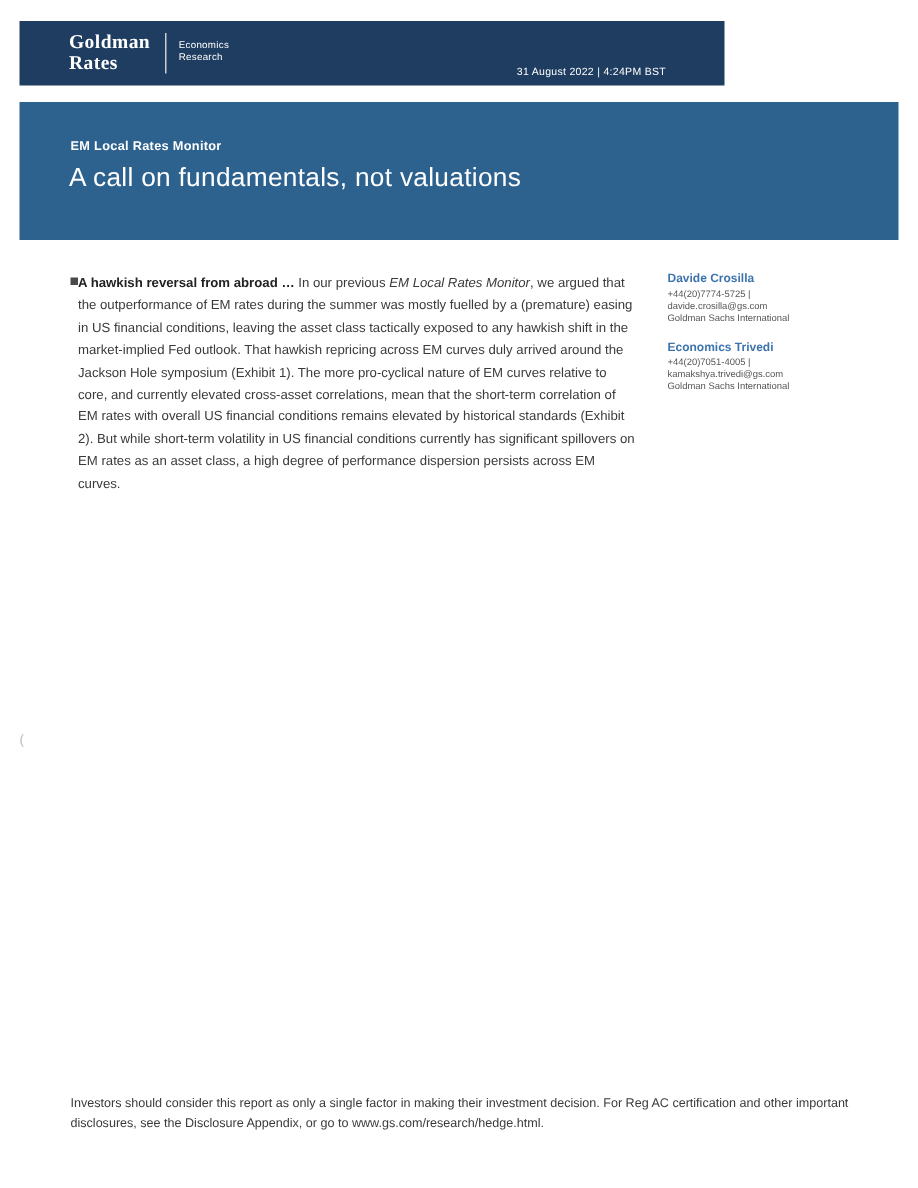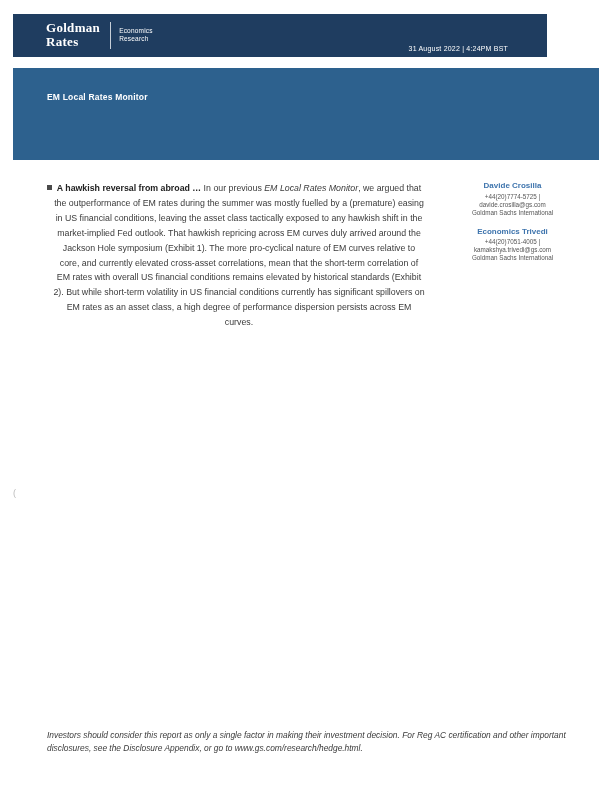--- a/index.html
+++ b/index.html
@@ -12,21 +12,21 @@
     font-family: "Liberation Sans", sans-serif;
     color: #333333;
     overflow: hidden;
     margin: 0 auto;
   }
 
   
   .topbar {
     position: absolute;
     left: 13px; top: 14px;
-    width: 534px; height: 43px;
+    width: 470px; height: 43px;
     background: #1f3d60;
   }
   .logo-row {
     position: absolute;
     left: 33px; top: 7px;
     display: flex;
     align-items: center;
   }
   .logo-name {
     font-family: "Liberation Serif", serif;
@@ -90,31 +90,30 @@
     flex: 0 0 auto;
     width: 5px; height: 5px;
     background: #4a4a4a;
     margin-top: 4px;
   }
   .bullet-text {
     margin-left: 0;
     font-size: 8.8px;
     line-height: 14.9px;
     color: #3a3a3a;
-    text-align: center;
+    text-align: left;
   }
   .bullet-text .lead { font-weight: bold; color: #222222; }
   .bullet-text .ital { font-style: italic; }
 
   
   .authors {
     position: absolute;
     left: 445px; top: 181px;
     width: 135px;
-    text-align: center;
   }
   .author { margin-bottom: 10px; }
   .author-name {
     color: #3e74ad;
     font-size: 8px;
     font-weight: bold;
     margin-bottom: 2.5px;
   }
   .author-line {
     font-size: 6.3px;
@@ -131,21 +130,20 @@
   }
 
   
   .footer {
     position: absolute;
     left: 47px; top: 729px;
     width: 524px;
     font-size: 8.4px;
     line-height: 12.6px;
     color: #3a3a3a;
-    font-style: italic;
   }
 </style>
 </head>
 <body>
 
 <div class="page">
 
   <div class="topbar">
     <div class="logo-row">
       <div class="logo-name">
@@ -156,20 +154,21 @@
       <div class="logo-division">
         <div>Economics</div>
         <div>Research</div>
       </div>
     </div>
     <div class="date-line">31 August 2022 | 4:24PM BST</div>
   </div>
 
   <div class="band">
     <div class="band-eyebrow">EM Local Rates Monitor</div>
+    <div class="band-title">A call on fundamentals, not valuations</div>
   </div>
 
   <div class="bullet-item">
     <span class="bullet-sq"></span>
     <p class="bullet-text"><span class="lead">A hawkish reversal from abroad …</span><span> In our previous </span><span class="ital">EM Local Rates Monitor</span><span>, we argued that the outperformance of EM rates during the summer was mostly fuelled by a (premature) easing in US financial conditions, leaving the asset class tactically exposed to any hawkish shift in the market-implied Fed outlook. That hawkish repricing across EM curves duly arrived around the Jackson Hole symposium (Exhibit 1). The more pro-cyclical nature of EM curves relative to core, and currently elevated cross-asset correlations, mean that the short-term correlation of EM rates with overall US financial conditions remains elevated by historical standards (Exhibit 2). But while short-term volatility in US financial conditions currently has significant spillovers on EM rates as an asset class, a high degree of performance dispersion persists across EM curves.</span></p>
   </div>
 
   <div class="authors">
     <div class="author">
       <div class="author-name">Davide Crosilla</div>

